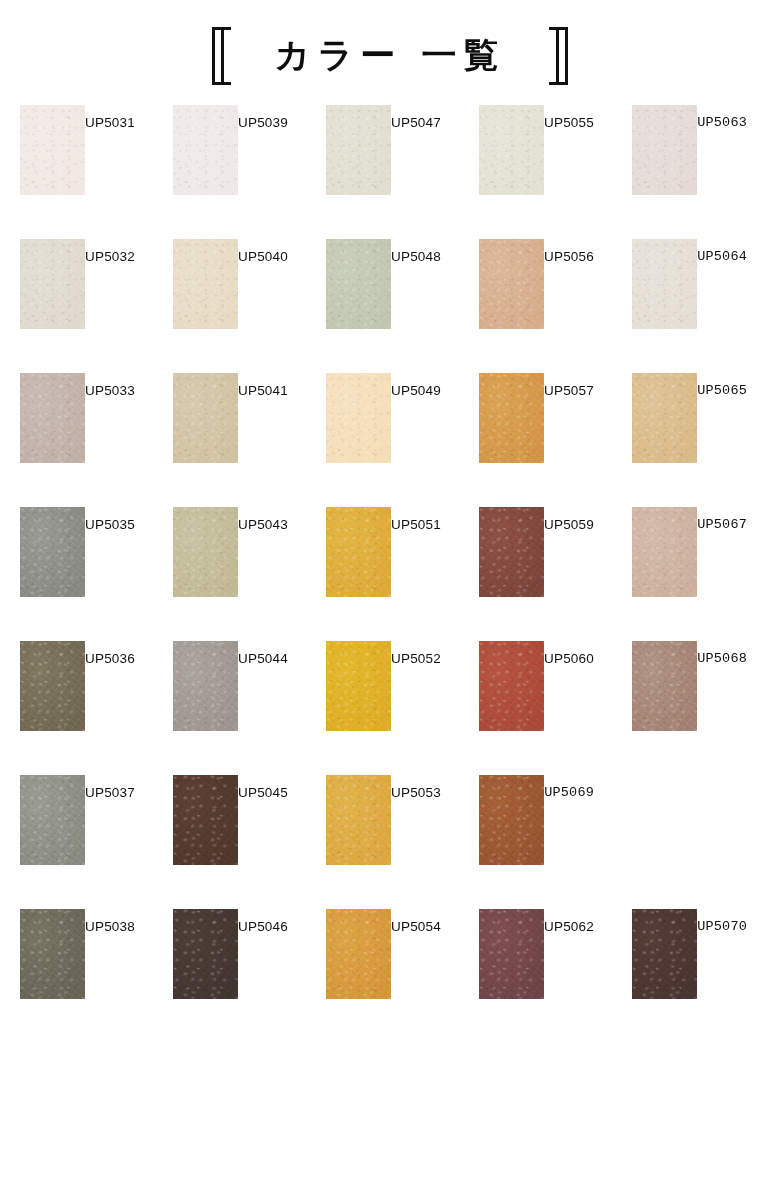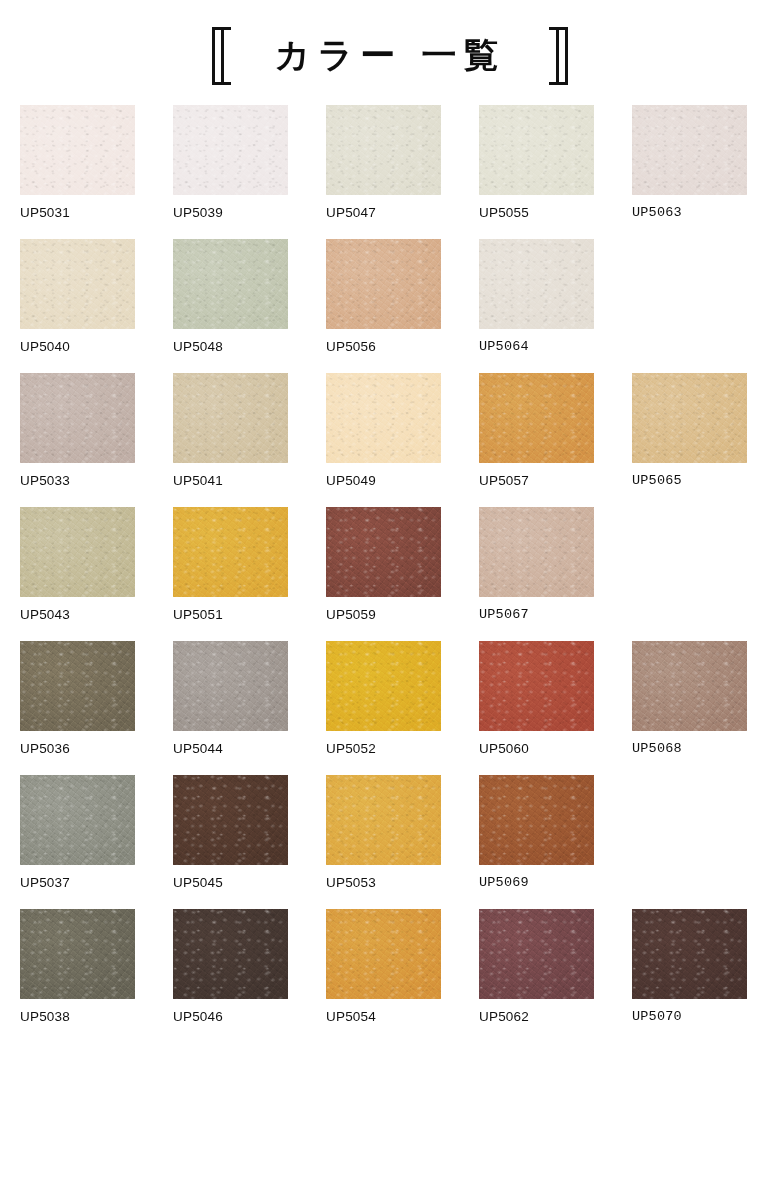--- a/index.html
+++ b/index.html
@@ -78,21 +78,20 @@
     padding: 0 20px;
   }
   .row {
     display: flex;
     height: 134px;
   }
   .cell {
     width: 115px;
     margin-right: 38px;
     display: flex;
-    flex-direction: column;
   }
   .cell:last-child { margin-right: 0; font-family: Liberation Mono, monospace; }
 
   .swatch {
     width: 115px;
     height: 90px;
     position: relative;
     overflow: hidden;
     background-color: #cccccc;
   }
@@ -173,20 +172,24 @@
         <div class="swatch" style="background-color: rgb(228, 227, 213);"></div>
         <div class="label">UP5055</div>
       </div>
       <div class="cell">
         <div class="swatch" style="background-color: rgb(230, 220, 216);"></div>
         <div class="label">UP5063</div>
       </div>
     </div>
     <div class="row">
       <div class="cell">
+        <div class="swatch" style="background-color: rgb(225, 219, 209);"></div>
+        <div class="label">UP5032</div>
+      </div>
+      <div class="cell">
         <div class="swatch" style="background-color: rgb(232, 221, 198);"></div>
         <div class="label">UP5040</div>
       </div>
       <div class="cell">
         <div class="swatch" style="background-color: rgb(196, 201, 180);"></div>
         <div class="label">UP5048</div>
       </div>
       <div class="cell">
         <div class="swatch" style="background-color: rgb(217, 177, 144);"></div>
         <div class="label">UP5056</div>
@@ -213,20 +216,24 @@
         <div class="swatch" style="background-color: rgb(215, 154, 76);"></div>
         <div class="label">UP5057</div>
       </div>
       <div class="cell">
         <div class="swatch" style="background-color: rgb(220, 190, 141);"></div>
         <div class="label">UP5065</div>
       </div>
     </div>
     <div class="row">
       <div class="cell">
+        <div class="swatch" style="background-color: rgb(142, 143, 136);"></div>
+        <div class="label">UP5035</div>
+      </div>
+      <div class="cell">
         <div class="swatch" style="background-color: rgb(197, 189, 154);"></div>
         <div class="label">UP5043</div>
       </div>
       <div class="cell">
         <div class="swatch" style="background-color: rgb(224, 174, 60);"></div>
         <div class="label">UP5051</div>
       </div>
       <div class="cell">
         <div class="swatch" style="background-color: rgb(130, 73, 62);"></div>
         <div class="label">UP5059</div>

